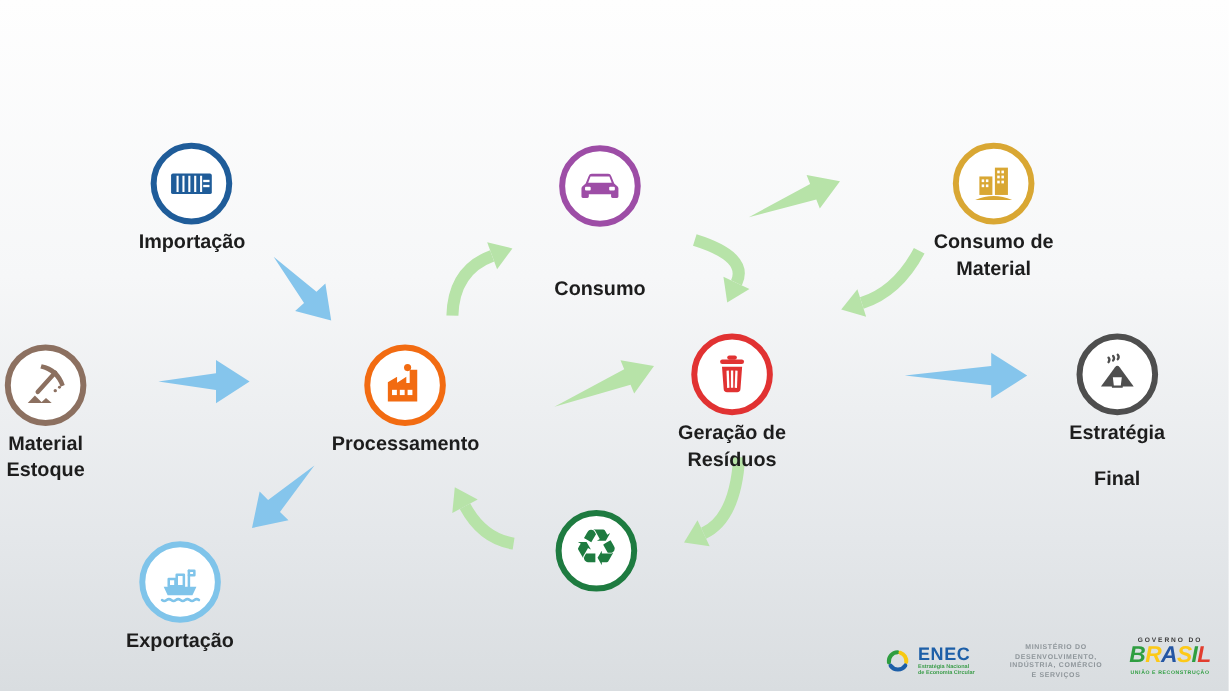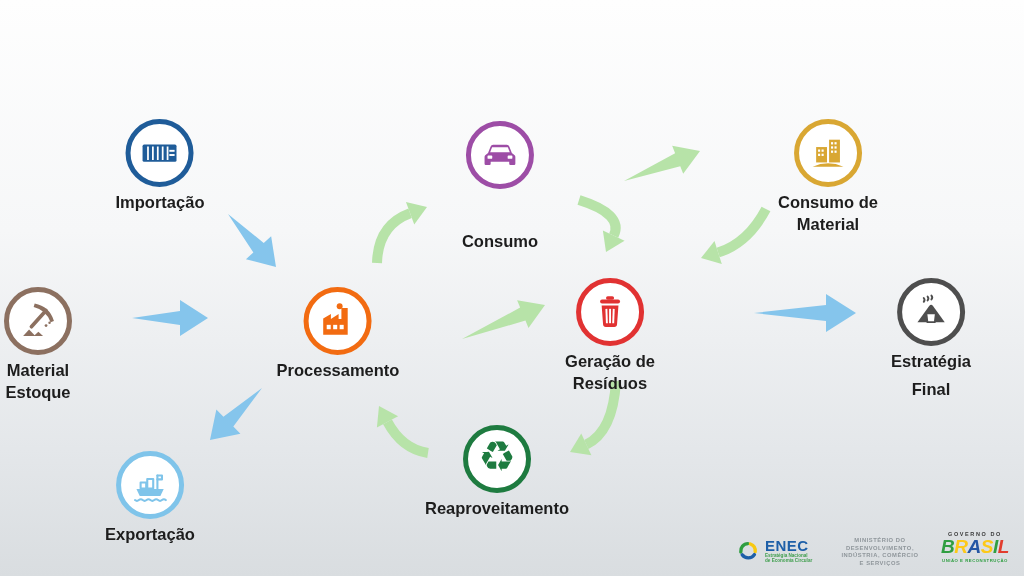--- a/index.html
+++ b/index.html
@@ -189,21 +189,21 @@
         <path d="M4.2 17.8 L10.9 8.6 q1.1-1.4 2.2 0 L19.8 17.8 Z"></path>
         <g stroke="currentColor" stroke-width="1.1" fill="none" stroke-linecap="round">
           <path d="M7.8 6.2 q0.9-1.1 0-2.2"></path>
           <path d="M10 5.4 q0.9-1.1 0-2.2"></path>
           <path d="M12.2 4.8 q0.9-1.1 0-2.2"></path>
         </g>
         <path fill="#fff" stroke="currentColor" stroke-width="1" d="M9.3 12.8 h5.4 l-0.6 5 h-4.2 Z"></path>
       </svg>
     </div>
     <div class="lbl">Estratégia</div>
-    <div class="lbl" style="margin-top:6px;">Final</div>
+    <div class="lbl" style="margin-top:16px;">Final</div>
   </div>
 
   <div class="node" style="left:150px; top:451px;">
     <div class="circle" style="border-color: rgb(127, 196, 234); color: rgb(127, 196, 234);">
       <svg viewBox="0 0 24 24">
         <path fill="currentColor" d="M4.2 14.3 h15.6 l-1.9 4 H6.1 Z"></path>
         <g fill="none" stroke="currentColor" stroke-width="1.2" stroke-linejoin="round" stroke-linecap="round">
           <rect x="6.6" y="10.6" width="3.2" height="3.4"></rect>
           <rect x="10.4" y="8.6" width="3.4" height="5.4"></rect>
           <line x1="16.2" y1="6.6" x2="16.2" y2="14"></line>
@@ -212,21 +212,20 @@
         </g>
       </svg>
     </div>
     <div class="lbl">Exportação</div>
   </div>
 
   <div class="node" style="left:497px; top:425px;">
     <div class="circle" style="border-color: rgb(30, 123, 64); color: rgb(30, 123, 64);">
       <span class="recycle-glyph">♻</span>
     </div>
-    <div class="lbl">Reaproveitamento</div>
   </div>
 
   <div id="footer">
     <div class="enec">
       <svg class="enec-swirl" viewBox="0 0 24 24" fill="none" stroke-linecap="round">
         <path stroke="#2f9e41" stroke-width="3.4" d="M4.8 13 A 7.4 7.4 0 0 1 12 4.6"></path>
         <path stroke="#f8c912" stroke-width="3.4" d="M14.4 5 A 7.4 7.4 0 0 1 19.2 12.6"></path>
         <path stroke="#1d5fa8" stroke-width="3.4" d="M18.4 15.6 A 7.4 7.4 0 0 1 6.2 15.8"></path>
       </svg>
       <div>

